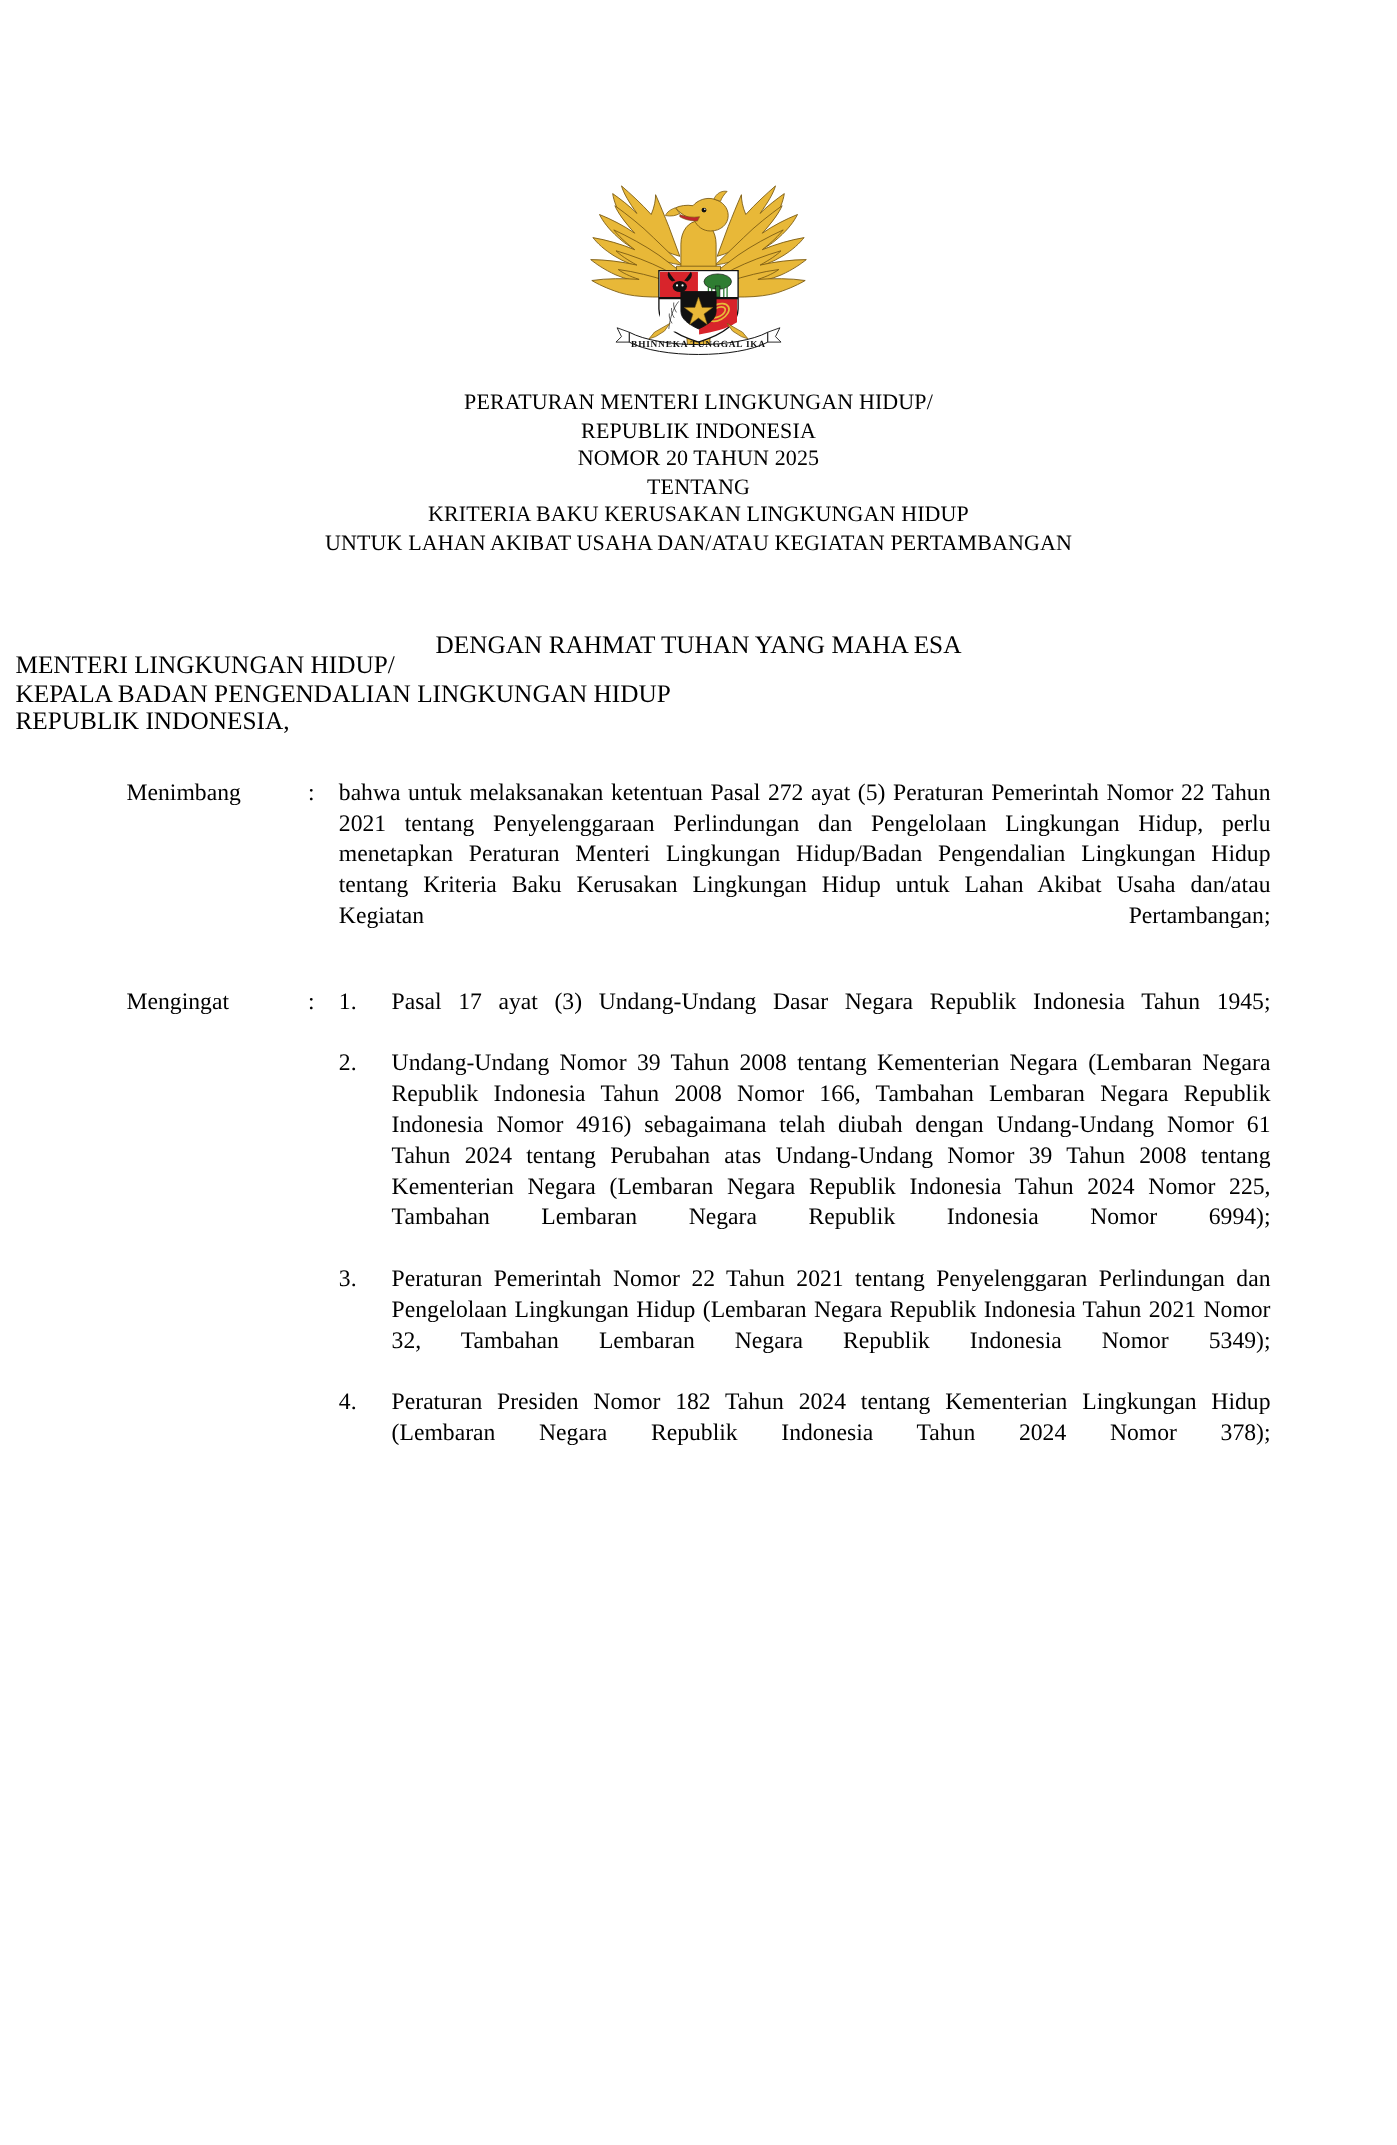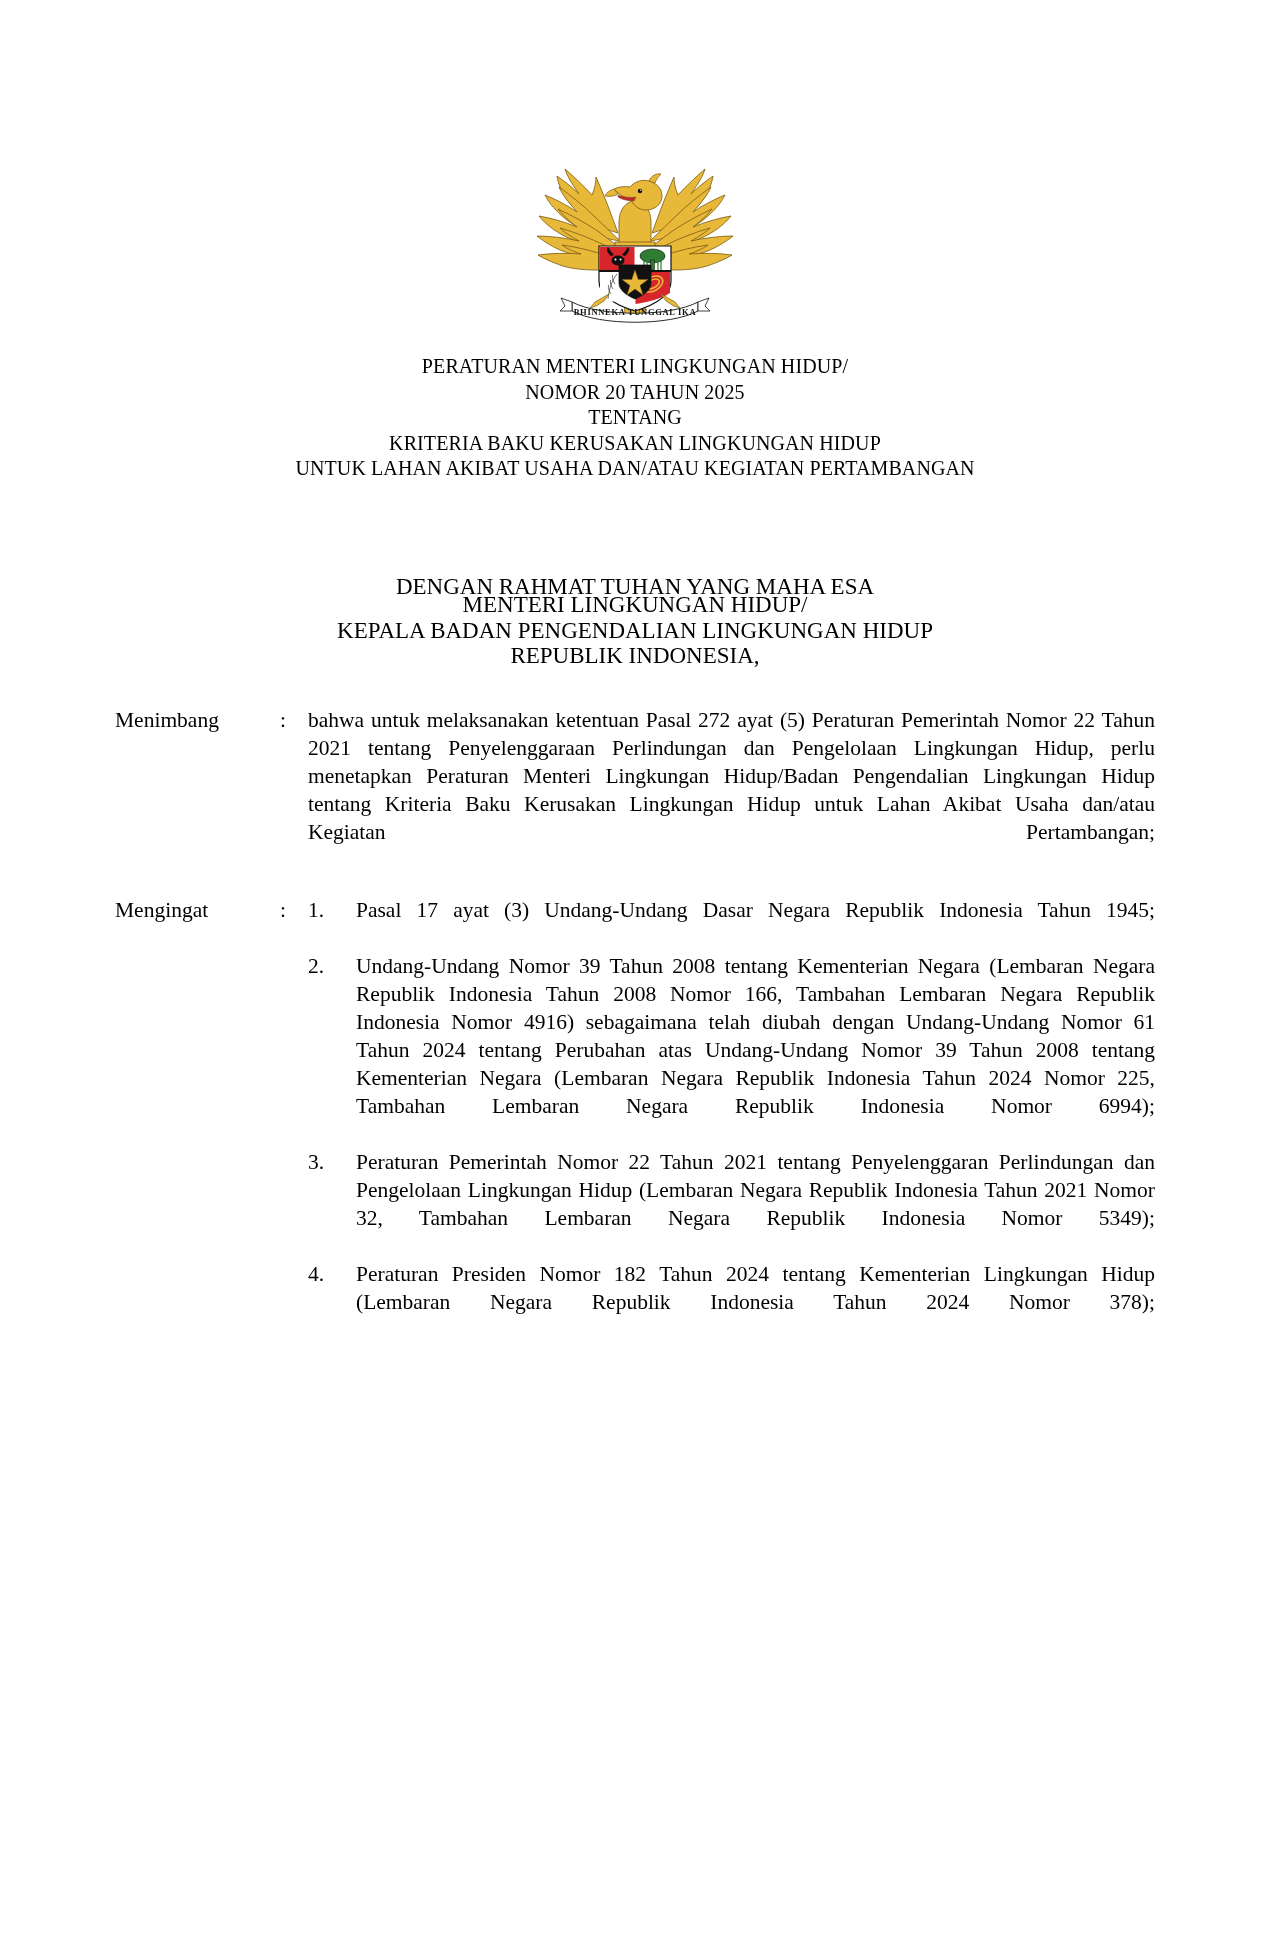--- a/index.html
+++ b/index.html
@@ -50,23 +50,23 @@
     font-size: 23px;
     line-height: 25.5px;
     margin-top: 28px;
   }
 
   .signatory-block {
     position: absolute;
     left: 0;
     right: 0;
     top: 592px;
-    text-align: center;
     font-size: 23px;
     line-height: 25.5px;
+    padding-left: 14px;
   }
 
   
   .clause {
     position: absolute;
     left: 115px;
     width: 1040px;
     font-size: 21.5px;
     line-height: 28px;
   }
@@ -264,20 +264,21 @@
                  L356,306 C300,336 160,336 104,306 Z" fill="#ffffff" stroke="#111" stroke-width="1.8"></path>
         <path d="M104,288 L82,280 L90,296 L80,306 L104,306 Z" fill="#ffffff" stroke="#111" stroke-width="1.6"></path>
         <path d="M356,288 L378,280 L370,296 L380,306 L356,306 Z" fill="#ffffff" stroke="#111" stroke-width="1.6"></path>
         <text x="230" y="314" text-anchor="middle" font-family="'Liberation Serif', serif" font-size="17" font-weight="bold" letter-spacing="1.4" fill="#111">BHINNEKA TUNGGAL IKA</text>
       </g>
     </svg>
   </div>
 
   <div class="title-block">
     <div class="tline">PERATURAN MENTERI LINGKUNGAN HIDUP/</div>
+    <div class="tline">REPUBLIK INDONESIA</div>
     <div class="tline">NOMOR 20 TAHUN 2025</div>
     <div class="tline">TENTANG</div>
     <div class="tline">KRITERIA BAKU KERUSAKAN LINGKUNGAN HIDUP</div>
     <div class="tline">UNTUK LAHAN AKIBAT USAHA DAN/ATAU KEGIATAN PERTAMBANGAN</div>
   </div>
 
   <div class="esa-line">DENGAN RAHMAT TUHAN YANG MAHA ESA</div>
 
   <div class="signatory-block">
     <div>MENTERI LINGKUNGAN HIDUP/</div>

